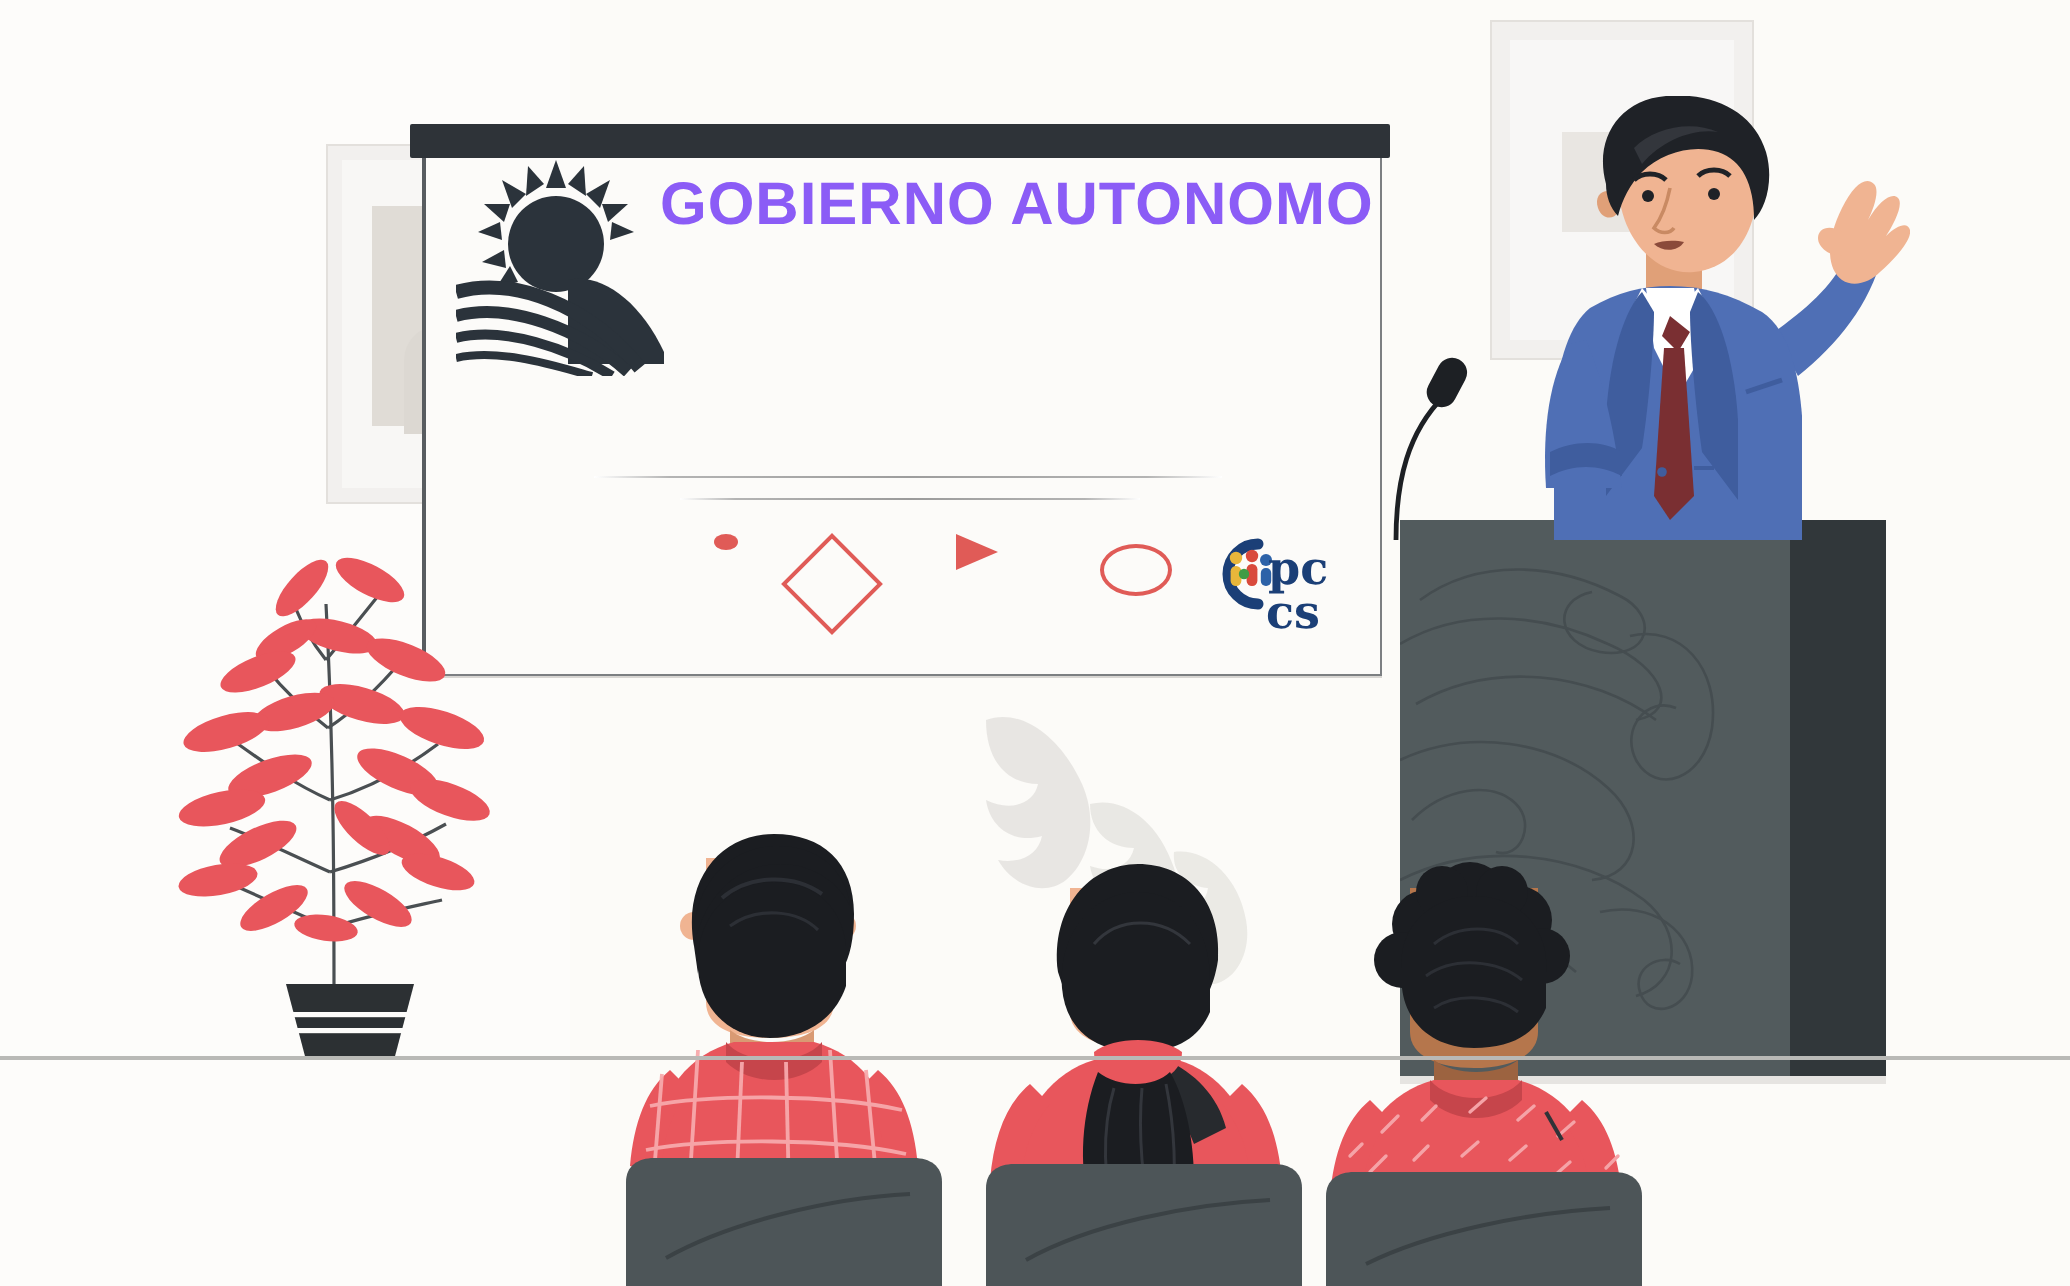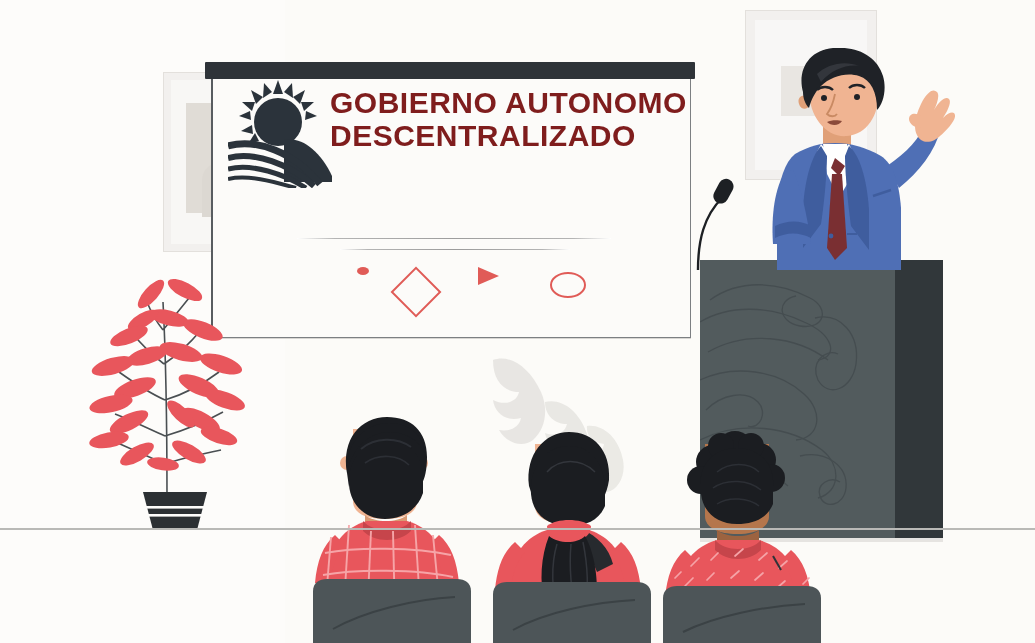--- a/index.html
+++ b/index.html
@@ -32,21 +32,21 @@
   
   #screen-case{left:205px;top:62px;width:490px;height:17px;background:#2e3338;border-radius:1px;}
   #screen{left:211px;top:79px;width:478px;height:258px;background:#fcfbf9;
           border:1px solid #7c7f82;border-top:none;box-shadow:0 1px 0 #d8d6d3;}
   #screen-leftpost{left:211px;top:79px;width:2px;height:258px;background:#585c60;}
 
   
   #logo-mark{left:228px;top:78px;width:112px;height:110px;}
   
   #logo-text{left:330px;top:86px;width:356px;}
-  .gline{font-family:"Liberation Sans", sans-serif;font-weight:bold;color:#7f1d1d;
+  .gline{font-family:"Liberation Sans", sans-serif;font-weight:bold;color:#8b5cf6;
          font-size:30px;letter-spacing:0.5px;line-height:33px;white-space:nowrap;}
   #slogan{font-family:"DejaVu Serif", serif;font-style:italic;font-size:25px;
           color:#16191c;margin-top:4px;letter-spacing:1px;white-space:nowrap;}
 
   
   #rule1{left:297px;top:238px;width:314px;height:1px;
          background:linear-gradient(to right,#fff,#b4b4b4 12%,#9d9d9d 50%,#b4b4b4 88%,#fff);}
   #rule2{left:340px;top:249px;width:230px;height:1px;
          background:linear-gradient(to right,#fff,#b4b4b4 12%,#9b9b9b 50%,#b4b4b4 88%,#fff);}
 
@@ -146,31 +146,47 @@
         <path d="M0 68 C 28 60, 66 74, 92 106" stroke="#2b333b" stroke-width="7" fill="none"></path>
         <path d="M0 80 C 26 73, 62 86, 86 108" stroke="#2b333b" stroke-width="6" fill="none"></path>
         <path d="M0 91 C 24 85, 56 96, 78 110" stroke="#2b333b" stroke-width="5" fill="none"></path>
         <path d="M0 101 C 22 96, 50 105, 68 110" stroke="#2b333b" stroke-width="4" fill="none"></path>
       </g>
     </svg>
   </div>
 
   <div class="abs" id="logo-text">
     <div class="gline">GOBIERNO AUTONOMO</div>
-    <div class="gline">DESCENTRALIZADO</div>
   </div>
 
   <div class="abs" id="rule1"></div>
   <div class="abs" id="rule2"></div>
 
   <div class="abs" id="shape-dot"></div>
   <div class="abs" id="shape-diamond"></div>
   <div class="abs" id="shape-tri"></div>
   <div class="abs" id="shape-ellipse"></div>
 
+  <div class="abs" id="cpccs">
+    <svg width="70" height="58" viewBox="0 0 70 58">
+
+      <path d="M26 10 A 15 15 0 1 0 26 40" stroke="#1b3f77" stroke-width="5.5" fill="none" stroke-linecap="round"></path>
+
+      <circle cx="15" cy="17" r="3.1" fill="#e8b63a"></circle>
+      <rect x="12.3" y="21" width="5.4" height="10" rx="2.6" fill="#e8b63a"></rect>
+      <circle cx="23" cy="16" r="3.1" fill="#d94a3c"></circle>
+      <rect x="20.3" y="20" width="5.4" height="11" rx="2.6" fill="#d94a3c"></rect>
+      <circle cx="30" cy="18" r="3.0" fill="#2d62a8"></circle>
+      <rect x="27.4" y="22" width="5.2" height="9" rx="2.5" fill="#2d62a8"></rect>
+      <circle cx="19" cy="25" r="2.6" fill="#3f9c45"></circle>
+
+      <text x="31" y="30" font-family="DejaVu Serif, serif" font-weight="bold" font-size="23" fill="#1b3f77">pc</text>
+      <text x="30" y="52" font-family="DejaVu Serif, serif" font-weight="bold" font-size="23" fill="#1b3f77">cs</text>
+    </svg>
+  </div>
 
   <div class="abs" id="plant">
     <svg width="165" height="262" viewBox="0 0 165 262">
       <g stroke="#4a4f52" stroke-width="1.6" fill="none">
         <path d="M82 230 C 82 180, 82 110, 78 34"></path>
         <path d="M80 196 C 62 188, 44 180, 26 172"></path>
         <path d="M80 196 C 98 190, 118 186, 136 182"></path>
         <path d="M80 168 C 62 160, 46 152, 30 146"></path>
         <path d="M80 168 C 100 162, 120 154, 138 144"></path>
         <path d="M80 132 C 62 124, 48 114, 34 104"></path>

